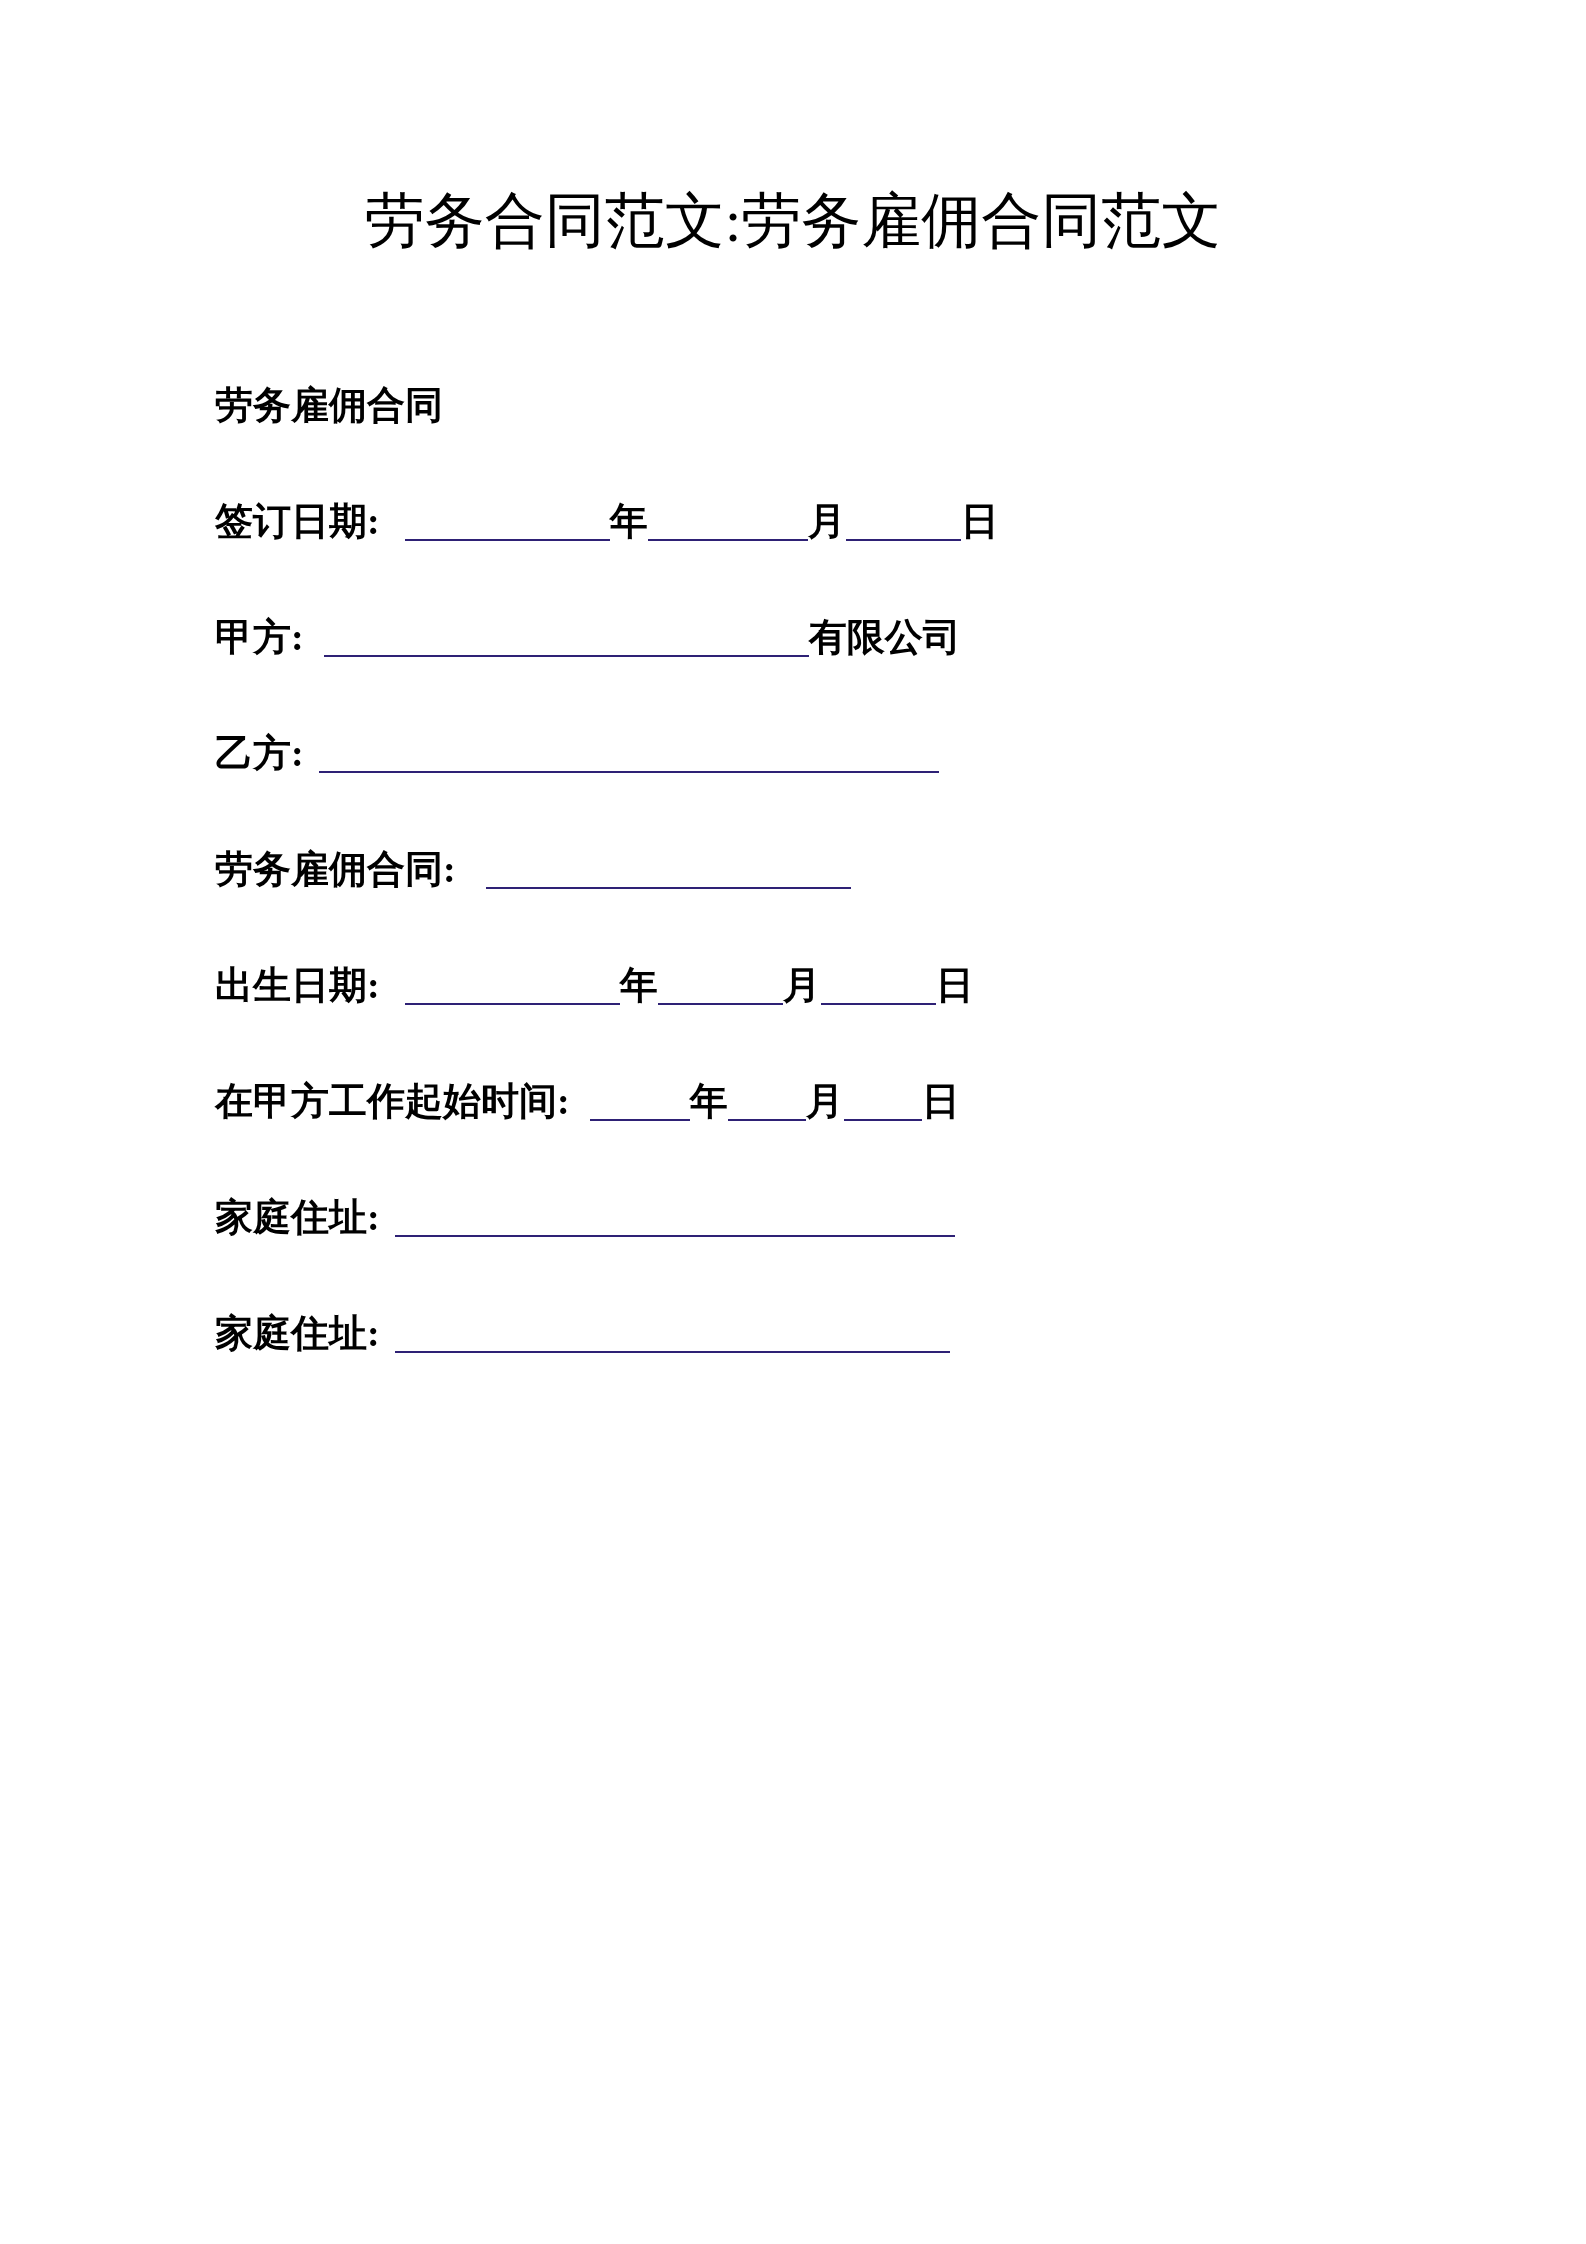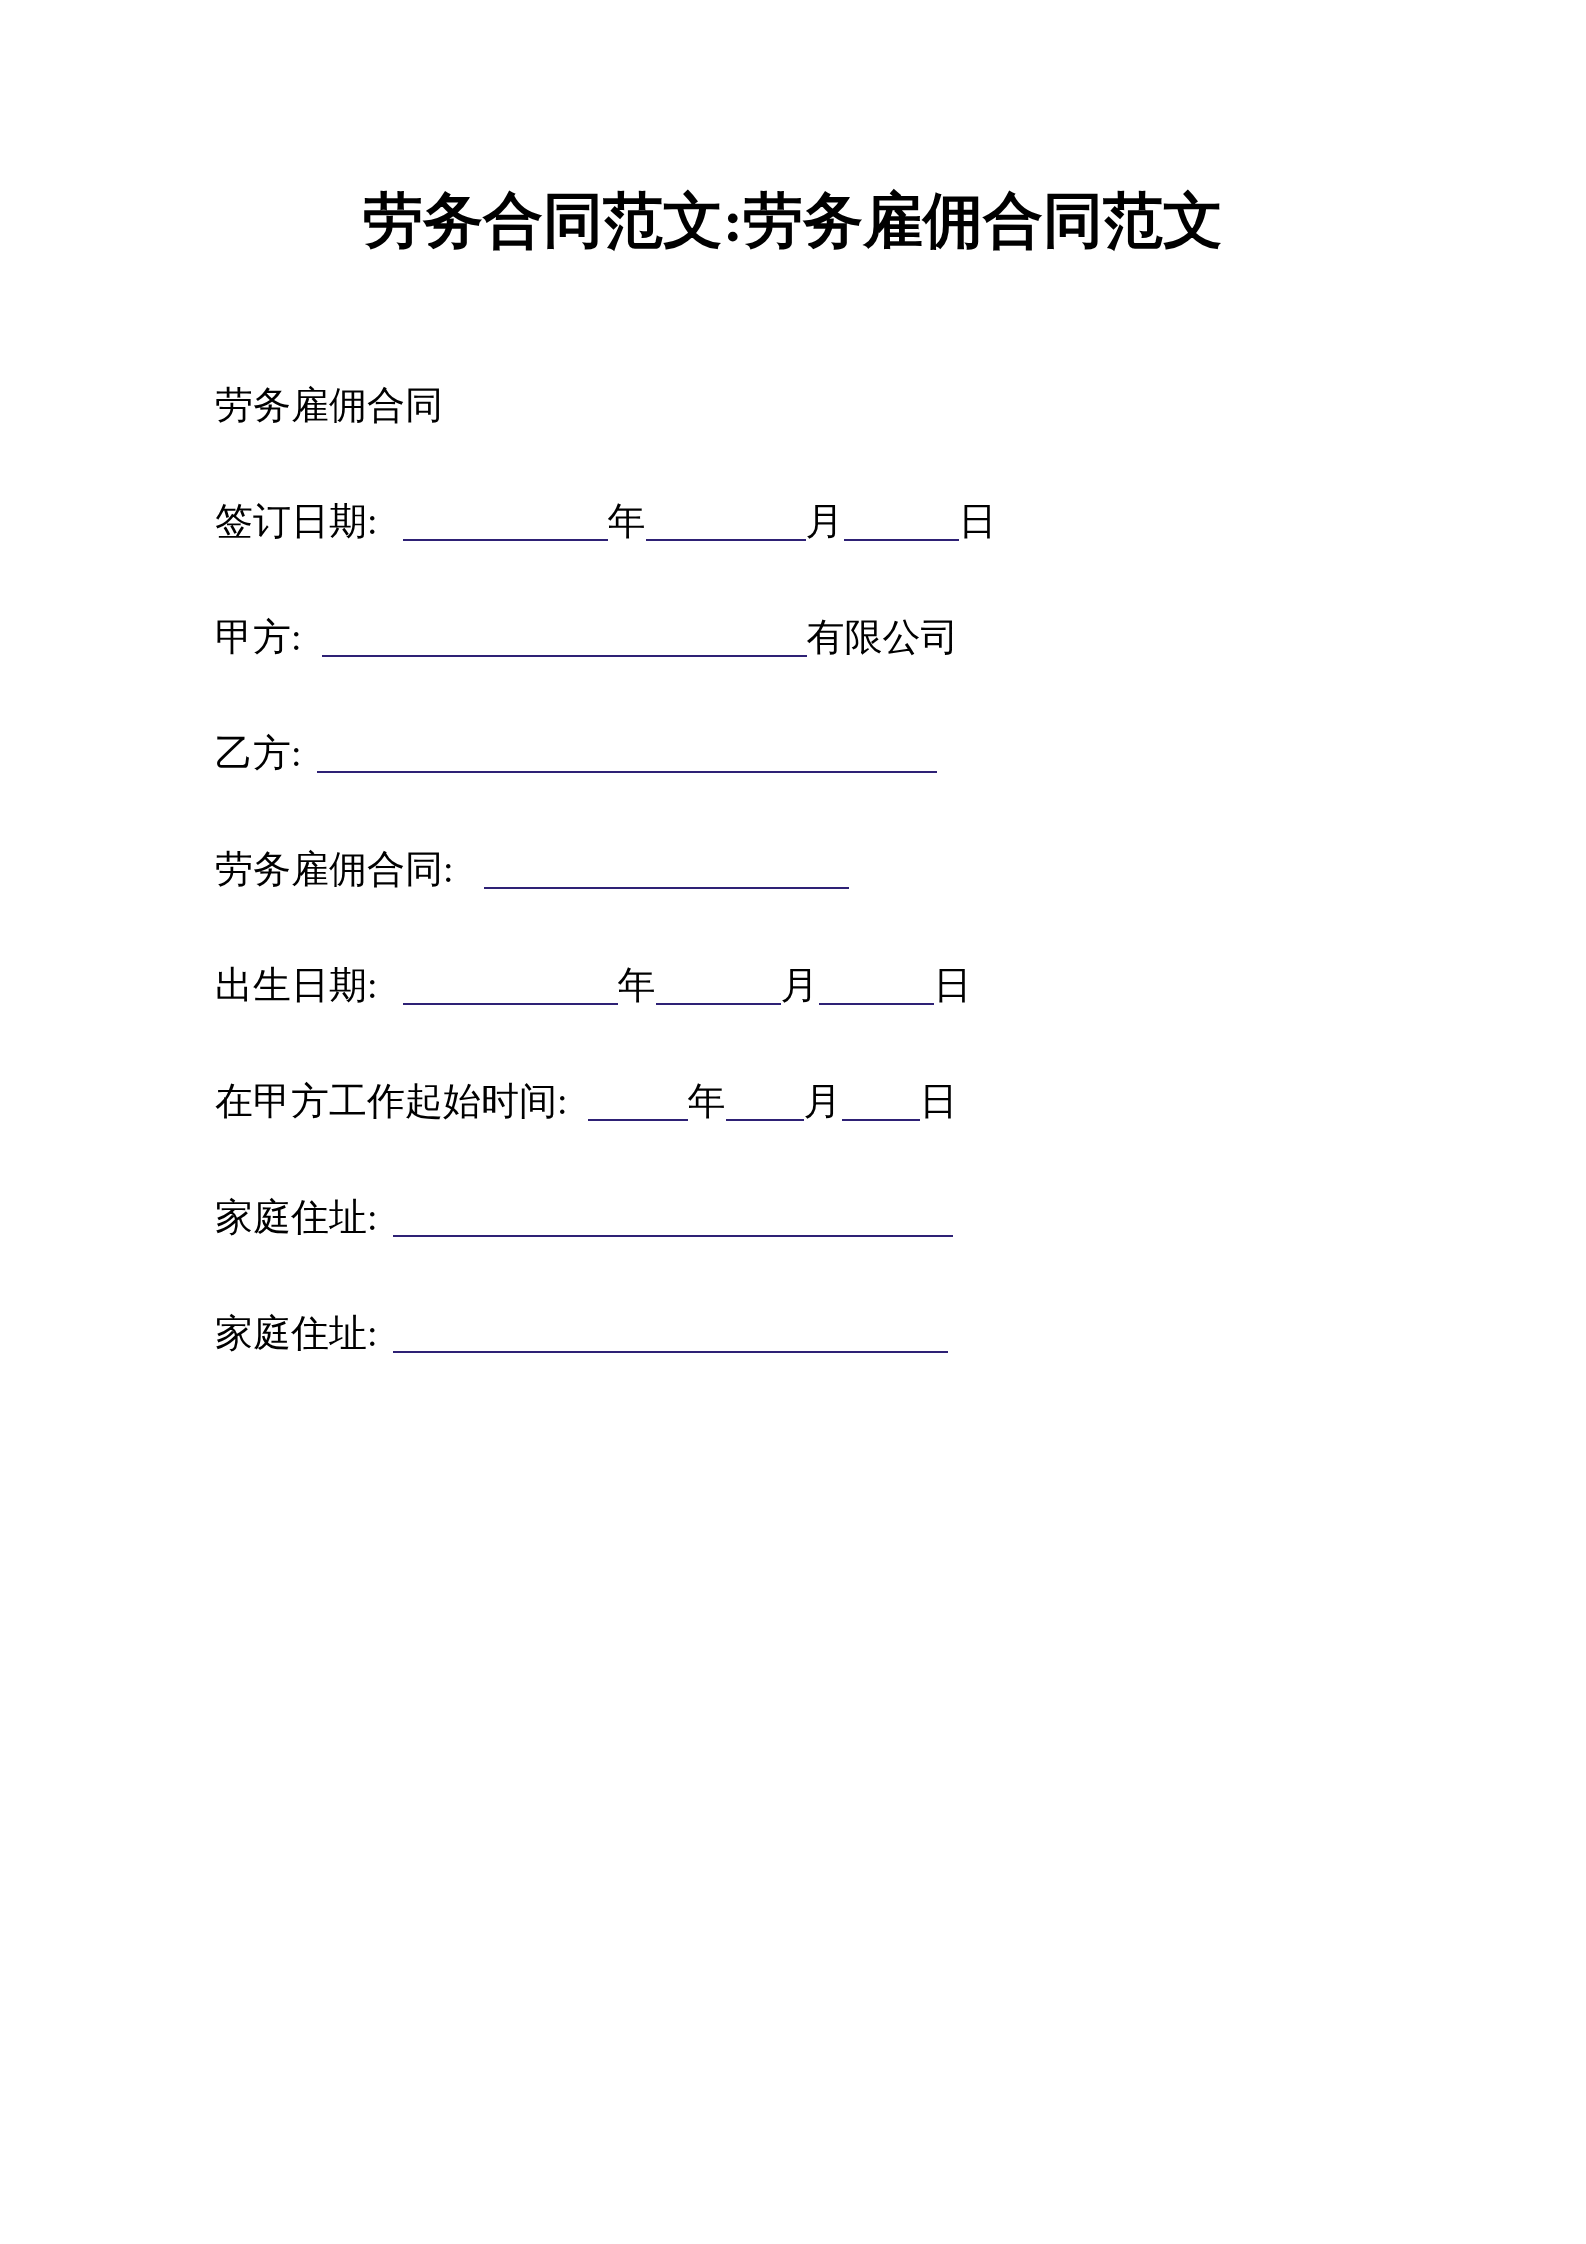--- a/index.html
+++ b/index.html
@@ -19,25 +19,26 @@
     width: 1586px;
     height: 2244px;
     background: #ffffff;
   }
   .doc-title {
     margin: 185px 0 0 0;
     padding: 0;
     text-align: center;
     font-size: 60px;
     line-height: 72px;
-    font-weight: bold;
+    font-weight: normal;
     white-space: nowrap;
   }
   .doc-lines {
     margin-left: 215px;
+    font-weight: bold;
   }
   .doc-line {
     margin-top: 78px;
     height: 38px;
     line-height: 38px;
     font-size: 38px;
     white-space: nowrap;
   }
   .doc-line:first-child {
     margin-top: 129px;

